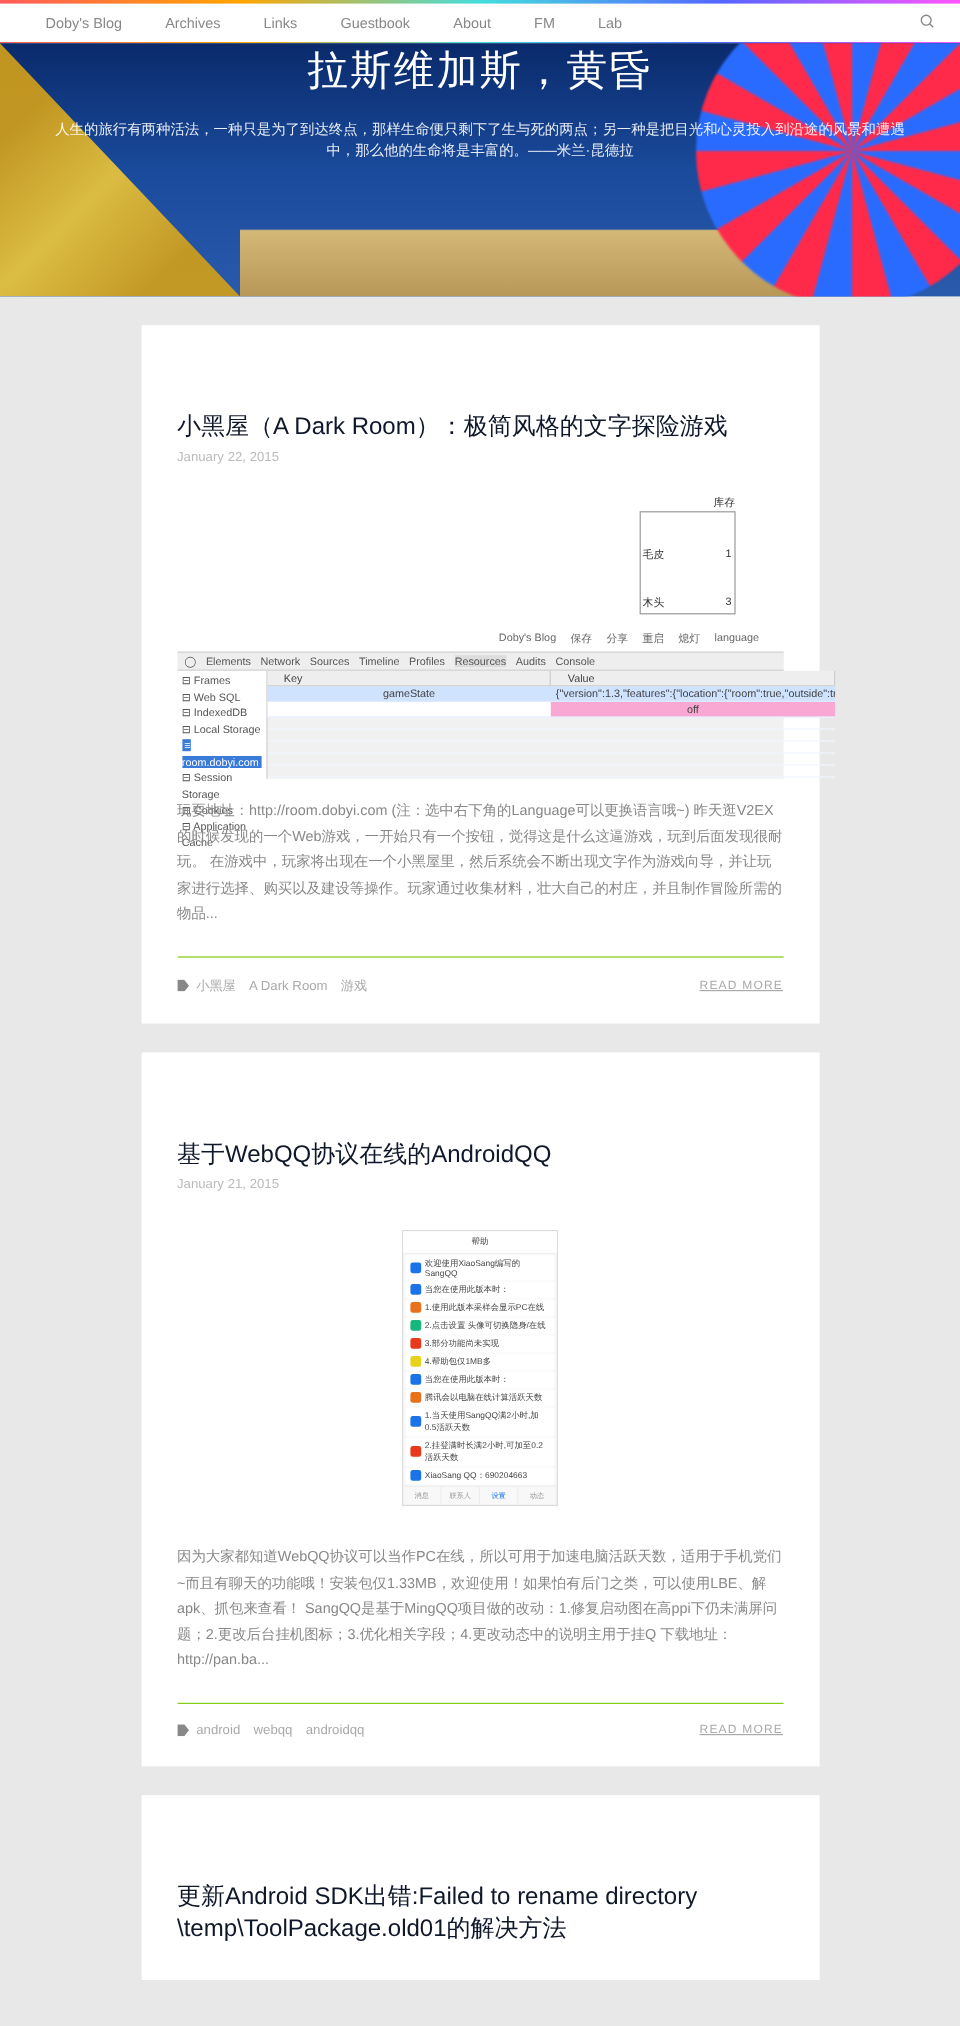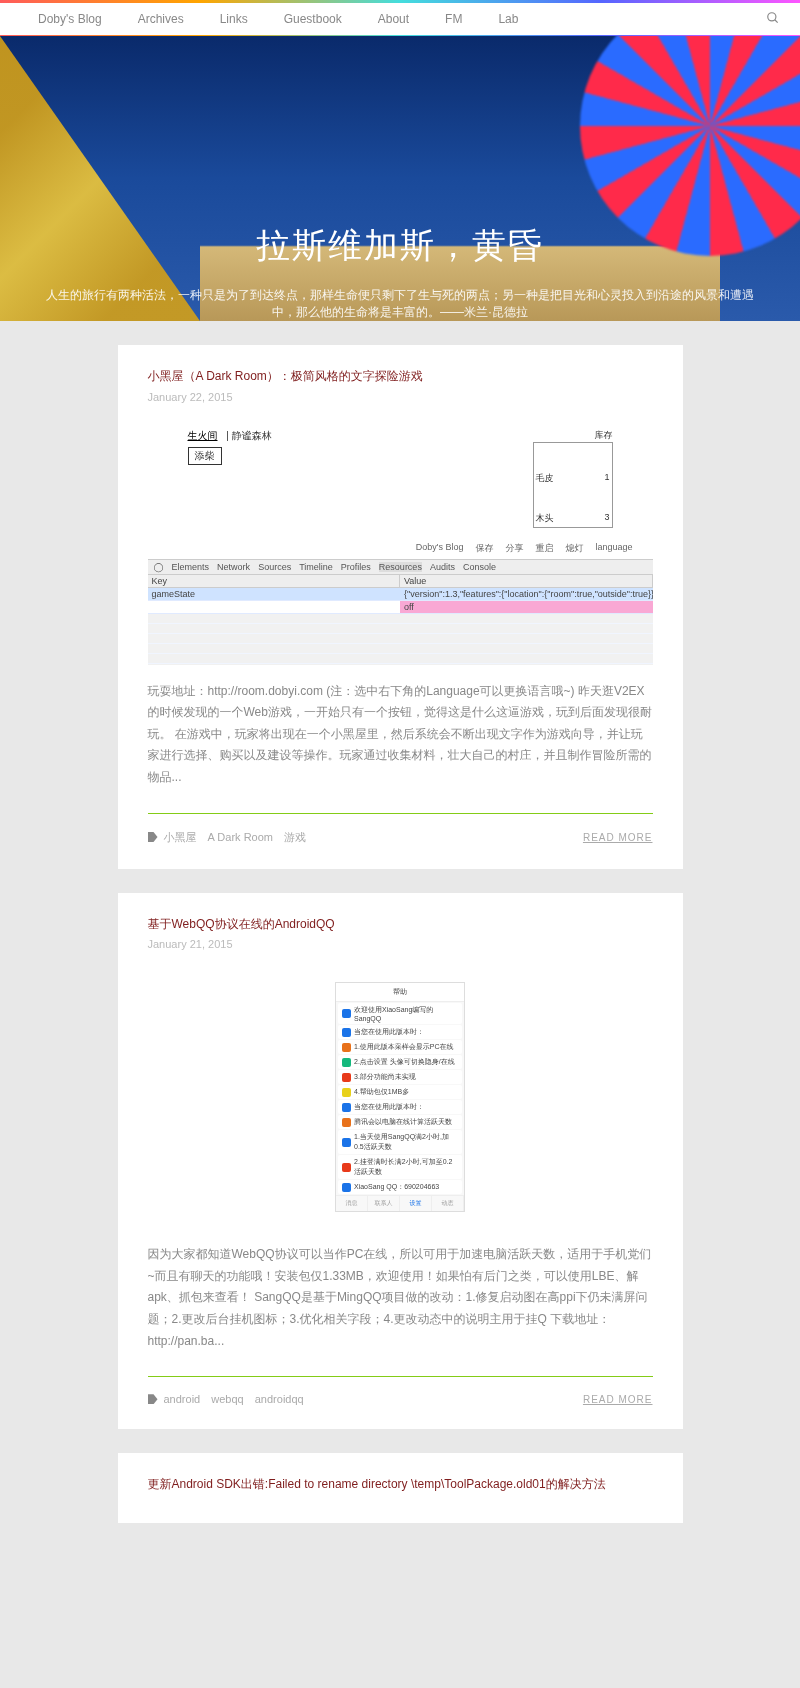--- a/index.html
+++ b/index.html
@@ -1,52 +1,52 @@
 <!DOCTYPE html>
 <html><head>
 <meta charset="utf-8">
 <style>
 * { margin: 0; padding: 0; box-sizing: border-box; }
 body { font-family: -apple-system, "Helvetica Neue", Arial, sans-serif; background: #e8e8e8; color: #444; font-size: 13px; }
 .topbar { background: #fff; border-top: 3px solid; border-image: linear-gradient(90deg,#ff5b5b,#ffa500,#4dd,#56f,#f5f) 1; border-bottom: 1px solid #e0e0e0; }
 .nav { max-width: 1100px; margin: 0 auto; display: flex; align-items: center; height: 32px; padding: 0 20px; }
 .nav a { color: #888; text-decoration: none; font-size: 12px; padding: 0 18px; cursor: pointer; }
 .nav .search { margin-left: auto; color: #888; }
-.hero { height: 285px; background: linear-gradient(180deg,#0a2a6b 0%,#1a4a9b 50%,#2a5aab 100%); position: relative; overflow: hidden; display: flex; flex-direction: column; justify-content: flex-end; align-items: center; color: #fff; }
+.hero { height: 211px; background: linear-gradient(180deg,#0a2a6b 0%,#1a4a9b 50%,#2a5aab 100%); position: relative; overflow: hidden; display: flex; flex-direction: column; justify-content: flex-start; align-items: center; color: #fff; }
 .hero::before { content:""; position:absolute; left:0; top:0; width:25%; height:100%; background: linear-gradient(135deg,#d4a017 20%,#f0c838 50%,#d4a017 80%); clip-path: polygon(0 0,100% 100%,0 100%); opacity:0.9; }
 .hero::after { content:""; position:absolute; right:-40px; top:-40px; width:260px; height:260px; border-radius:50%; background: repeating-conic-gradient(#2a6bff 0 15deg,#ff2a4a 15deg 30deg); filter: blur(1px); }
 .hero-bld { position:absolute; left:25%; right:10%; bottom:0; height:65%; background: linear-gradient(0deg,#b89858 0%,#d4b878 40%,transparent 41%); }
 .hero h1 { font-size: 34px; font-weight: 400; z-index: 2; margin-bottom: 18px; letter-spacing: 2px; }
 .hero p { font-size: 12px; z-index: 2; opacity: 0.9; max-width: 90%; text-align: center; }
 .container { max-width: 565px; margin: 24px auto; padding: 0; }
 .post { background: #fff; margin-bottom: 24px; padding: 24px 30px; }
-.post-title { font-size: 12px; font-weight: 400; color: #7f1d1d; line-height: 1.3; margin-bottom: 6px; }
+.post-title { font-size: 20px; font-weight: 400; color: #0f172a; line-height: 1.3; margin-bottom: 6px; margin-top: 48px; }
 .post-date { font-size: 11px; color: #bbb; margin-bottom: 16px; }
 .post-img { width: 100%; margin: 14px 0; }
 .darkroom-top { background:#fff; padding:10px 40px; font-size:10px; color:#333; display:flex; }
 .darkroom-top .story { flex:1; }
 .darkroom-top .story p { margin-bottom:4px; line-height:1.4; }
 .darkroom-top .tabs { font-size:10px; }
 .darkroom-top .tabs a { text-decoration:underline; margin-right:6px; color:#000; }
 .darkroom-top .btn { border:1px solid #333; padding:1px 6px; display:inline-block; margin-top:4px; font-size:10px; }
 .darkroom-top .resources { border:1px solid #999; padding:2px; width:80px; font-size:9px; }
 .darkroom-top .resources div { display:flex; justify-content:space-between;margin-top:27px; }
 .darkroom-bottom { display:flex; justify-content:flex-end; gap:12px; padding:4px 20px; font-size:9px; color:#666; }
 .devtools { background:#f1f1f1; font-size:9px; border-top:1px solid #ccc; }
 .devtools-tabs { display:flex; gap:8px; padding:2px 6px; background:#eee; border-bottom:1px solid #ccc; }
 .devtools-tabs span { color:#555; }
 .devtools-body { display:flex; height:90px; }
 .devtools-tree { width:18%; background:#fff; border-right:1px solid #ccc; padding:2px 4px; line-height:1.5; }
 .devtools-tree .node { color:#555; }
 .devtools-tree .sel { background:#3a7ad9; color:#fff; padding:0 2px; }
 .devtools-table { flex:1; }
 .devtools-table .thead { display:flex; background:#eee; border-bottom:1px solid #ccc; }
-.devtools-table .thead div { flex:1; padding:1px 4px; border-right:1px solid #ccc; }
+.devtools-table .thead div { flex:1; padding:1px 14px; border-right:1px solid #ccc; }
 .devtools-table .row { display:flex; background:#cfe3ff; border-bottom:1px solid #e0eaff; }
-.devtools-table .row div { flex:1; padding:1px 4px; white-space:nowrap; overflow:hidden; }
+.devtools-table .row div { flex:1; padding:1px 4px; white-space:nowrap; overflow:hidden;text-align:center; }
 .devtools-table .stripe div { height:10px; border-bottom:1px solid #f0f5ff; }
 .post-excerpt { font-size: 12px; color: #888; line-height: 1.8; margin: 16px 0 24px; }
 .post-footer { display: flex; align-items: center; border-top: 1px solid #84cc16; padding-top: 16px; color: #aaa; font-size: 11px; }
 .post-footer .tags a { color: #aaa; text-decoration: none; margin-right: 8px; }
 .post-footer .more { margin-left: auto; letter-spacing: 1px; font-size: 10px; cursor:pointer;text-decoration:underline; }
 .tag-icon { display:inline-block; width:10px; height:10px; background:#888; clip-path: polygon(0 0,60% 0,100% 50%,60% 100%,0 100%); margin-right:6px; vertical-align:middle; }
 .qq-img { width:130px; margin:16px auto; border:1px solid #ddd; background:#f8f8f8; font-size:7px; }
 .qq-img .hdr { text-align:center; padding:4px; background:#fff; border-bottom:1px solid #eee; }
 .qq-img .item { display:flex; align-items:center; padding:2px 4px; background:#fff; margin:1px 2px; border-radius:2px; }
 .qq-img .ico { width:9px; height:9px; border-radius:2px; margin-right:3px; flex-shrink:0; }
@@ -81,26 +81,20 @@
 </div>
 
 <div class="container">
 
   <div class="post">
     <h2 class="post-title">小黑屋（A Dark Room）：极简风格的文字探险游戏</h2>
     <div class="post-date">January 22, 2015</div>
 
     <div class="post-img">
       <div class="darkroom-top">
-        <div>
-          <div class="tabs">
-            <a>生火间</a> | <span>静谧森林</span>
-          </div>
-          <div class="btn">添柴</div>
-        </div>
         <div style="margin-left:auto">
           <div style="text-align:right;font-size:9px;">库存</div>
           <div class="resources">
             <div>
                 <span>毛皮</span>
                 <span>1</span>
               </div>
             <div>
                 <span>木头</span>
                 <span>3</span>
@@ -122,20 +116,30 @@
           <span>Elements</span>
           <span>Network</span>
           <span>Sources</span>
           <span>Timeline</span>
           <span>Profiles</span>
           <span style="background:#ddd">Resources</span>
           <span>Audits</span>
           <span>Console</span>
         </div>
         <div class="devtools-body">
+          <div class="devtools-tree">
+            <div class="node">⊟ Frames</div>
+            <div class="node">⊟ Web SQL</div>
+            <div class="node">⊟ IndexedDB</div>
+            <div class="node">⊟ Local Storage</div>
+            <div class="node"><span class="sel">≡ room.dobyi.com</span></div>
+            <div class="node">⊟ Session Storage</div>
+            <div class="node">⊟ Cookies</div>
+            <div class="node">⊟ Application Cache</div>
+          </div>
           <div class="devtools-table">
             <div class="thead">
                 <div>Key</div>
                 <div>Value</div>
               </div>
             <div class="row">
                 <div>gameState</div>
                 <div>{"version":1.3,"features":{"location":{"room":true,"outside":true}},"stores":{"wood":3,"fur":1},"character":{...</div>
               </div>
             <div class="row" style="background:#fff">

